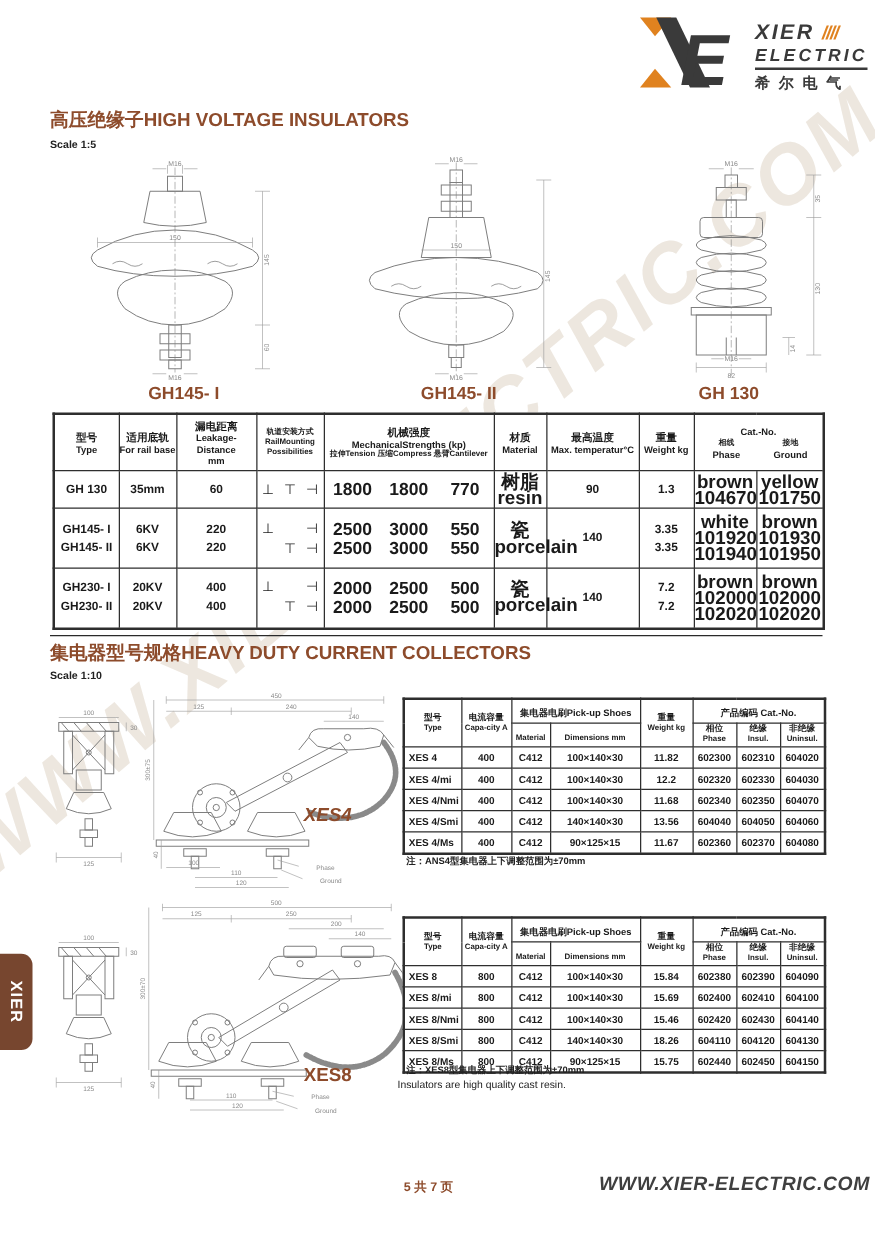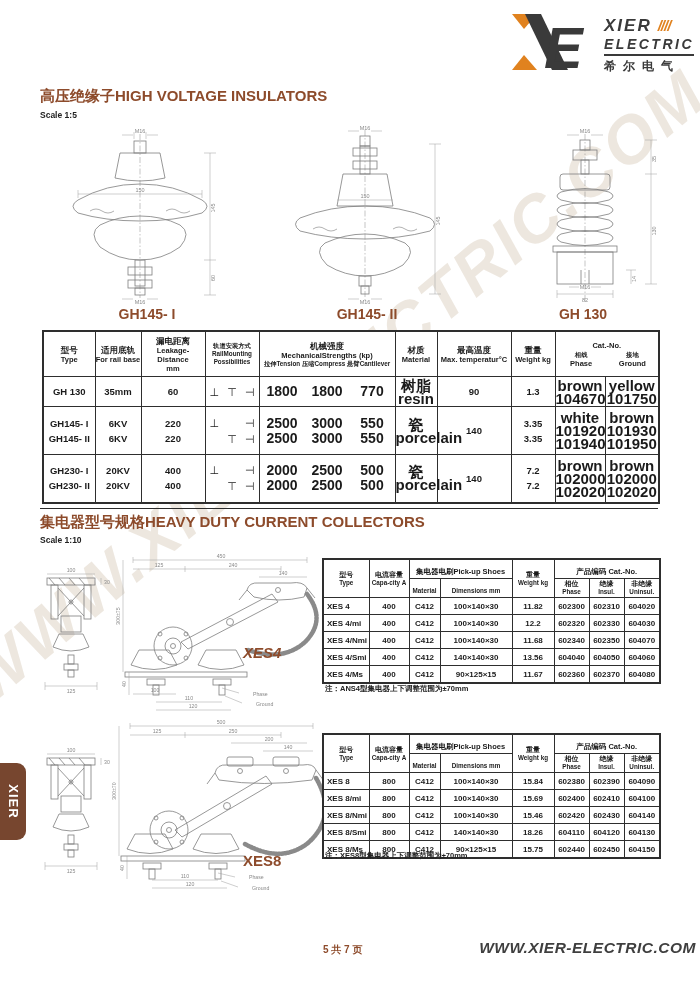--- a/index.html
+++ b/index.html
@@ -796,20 +796,21 @@
           <td>602440</td>
           <td>602450</td>
           <td>604150</td>
         </tr>
       </tbody>
 </table>
 </div>
 <div class="note" style="left:325px;top:851px;">注：XES8型集电器上下调整范围为±70mm</div>
 
 <div class="footnote" style="left:318px;top:862px;">
+  <div>Insulators are high quality cast resin.</div>
 </div>
 
 <div class="page-num" style="left:323px;top:943px;">5 共 7 页</div>
 <div class="website" style="right:4px;top:939px;">WWW.XIER-ELECTRIC.COM</div>
 
 <div class="side-tab">
   <span>XIER</span>
 </div>
 
 </body></html>

